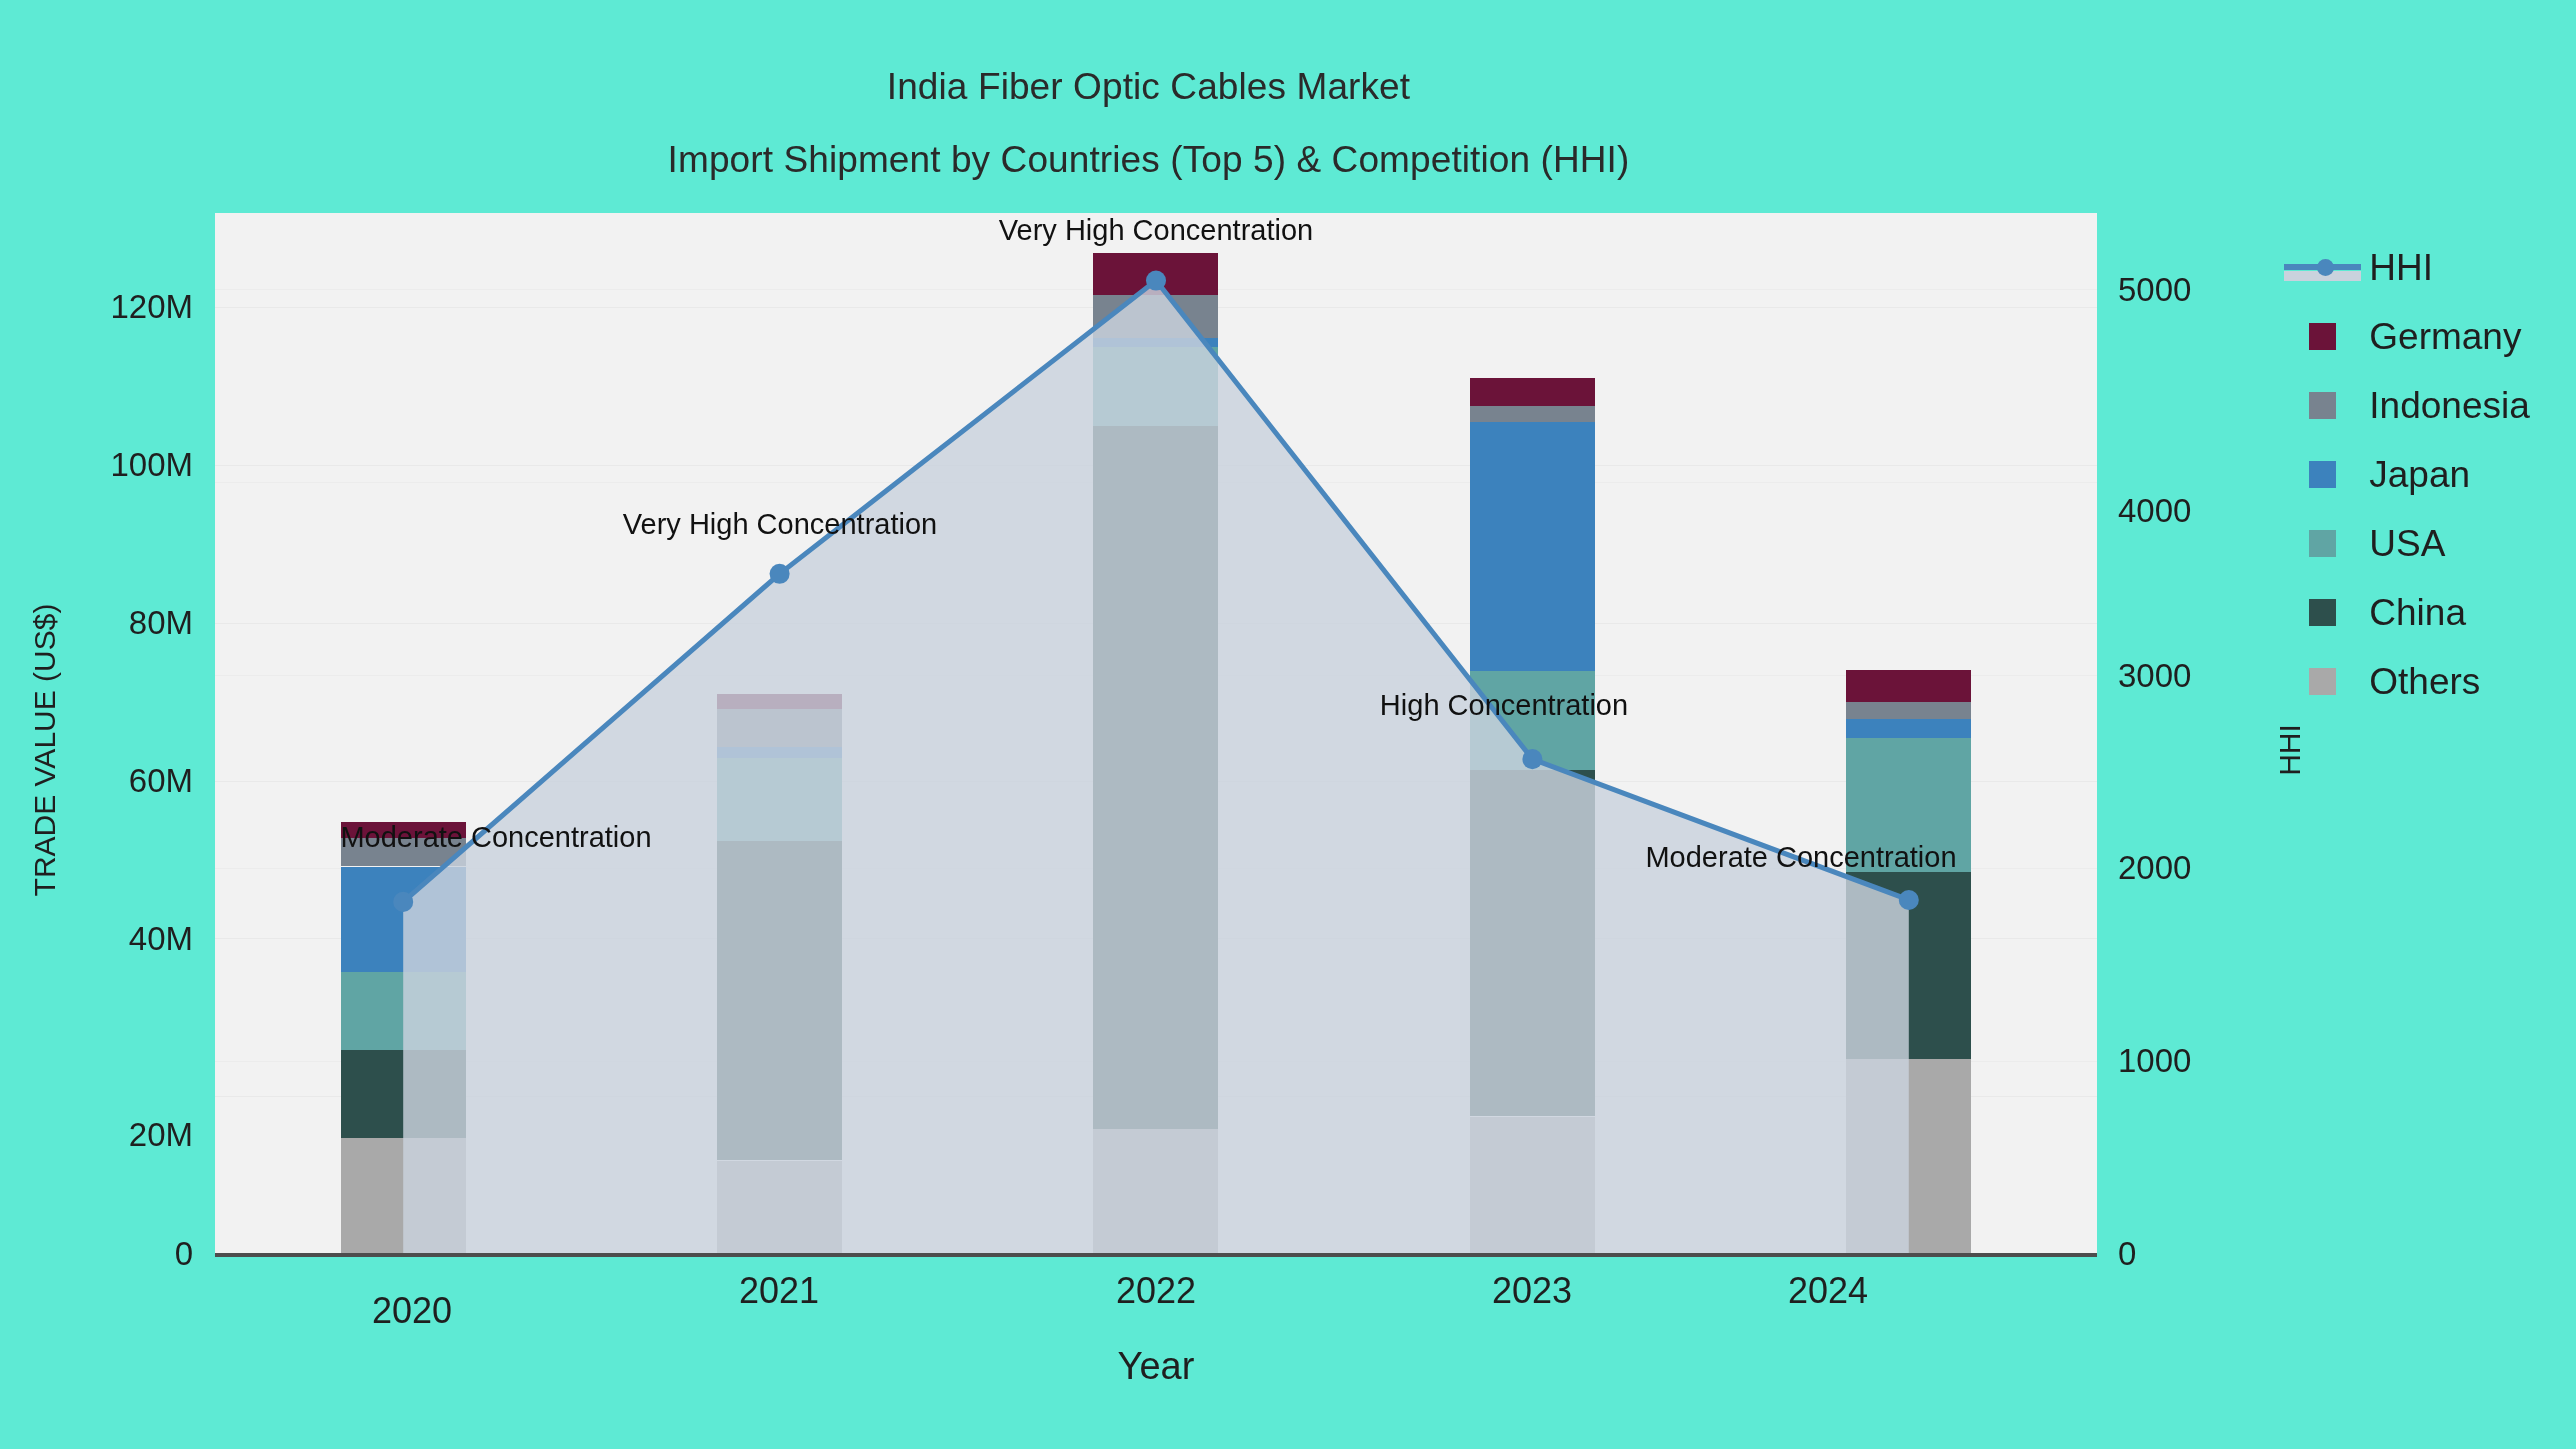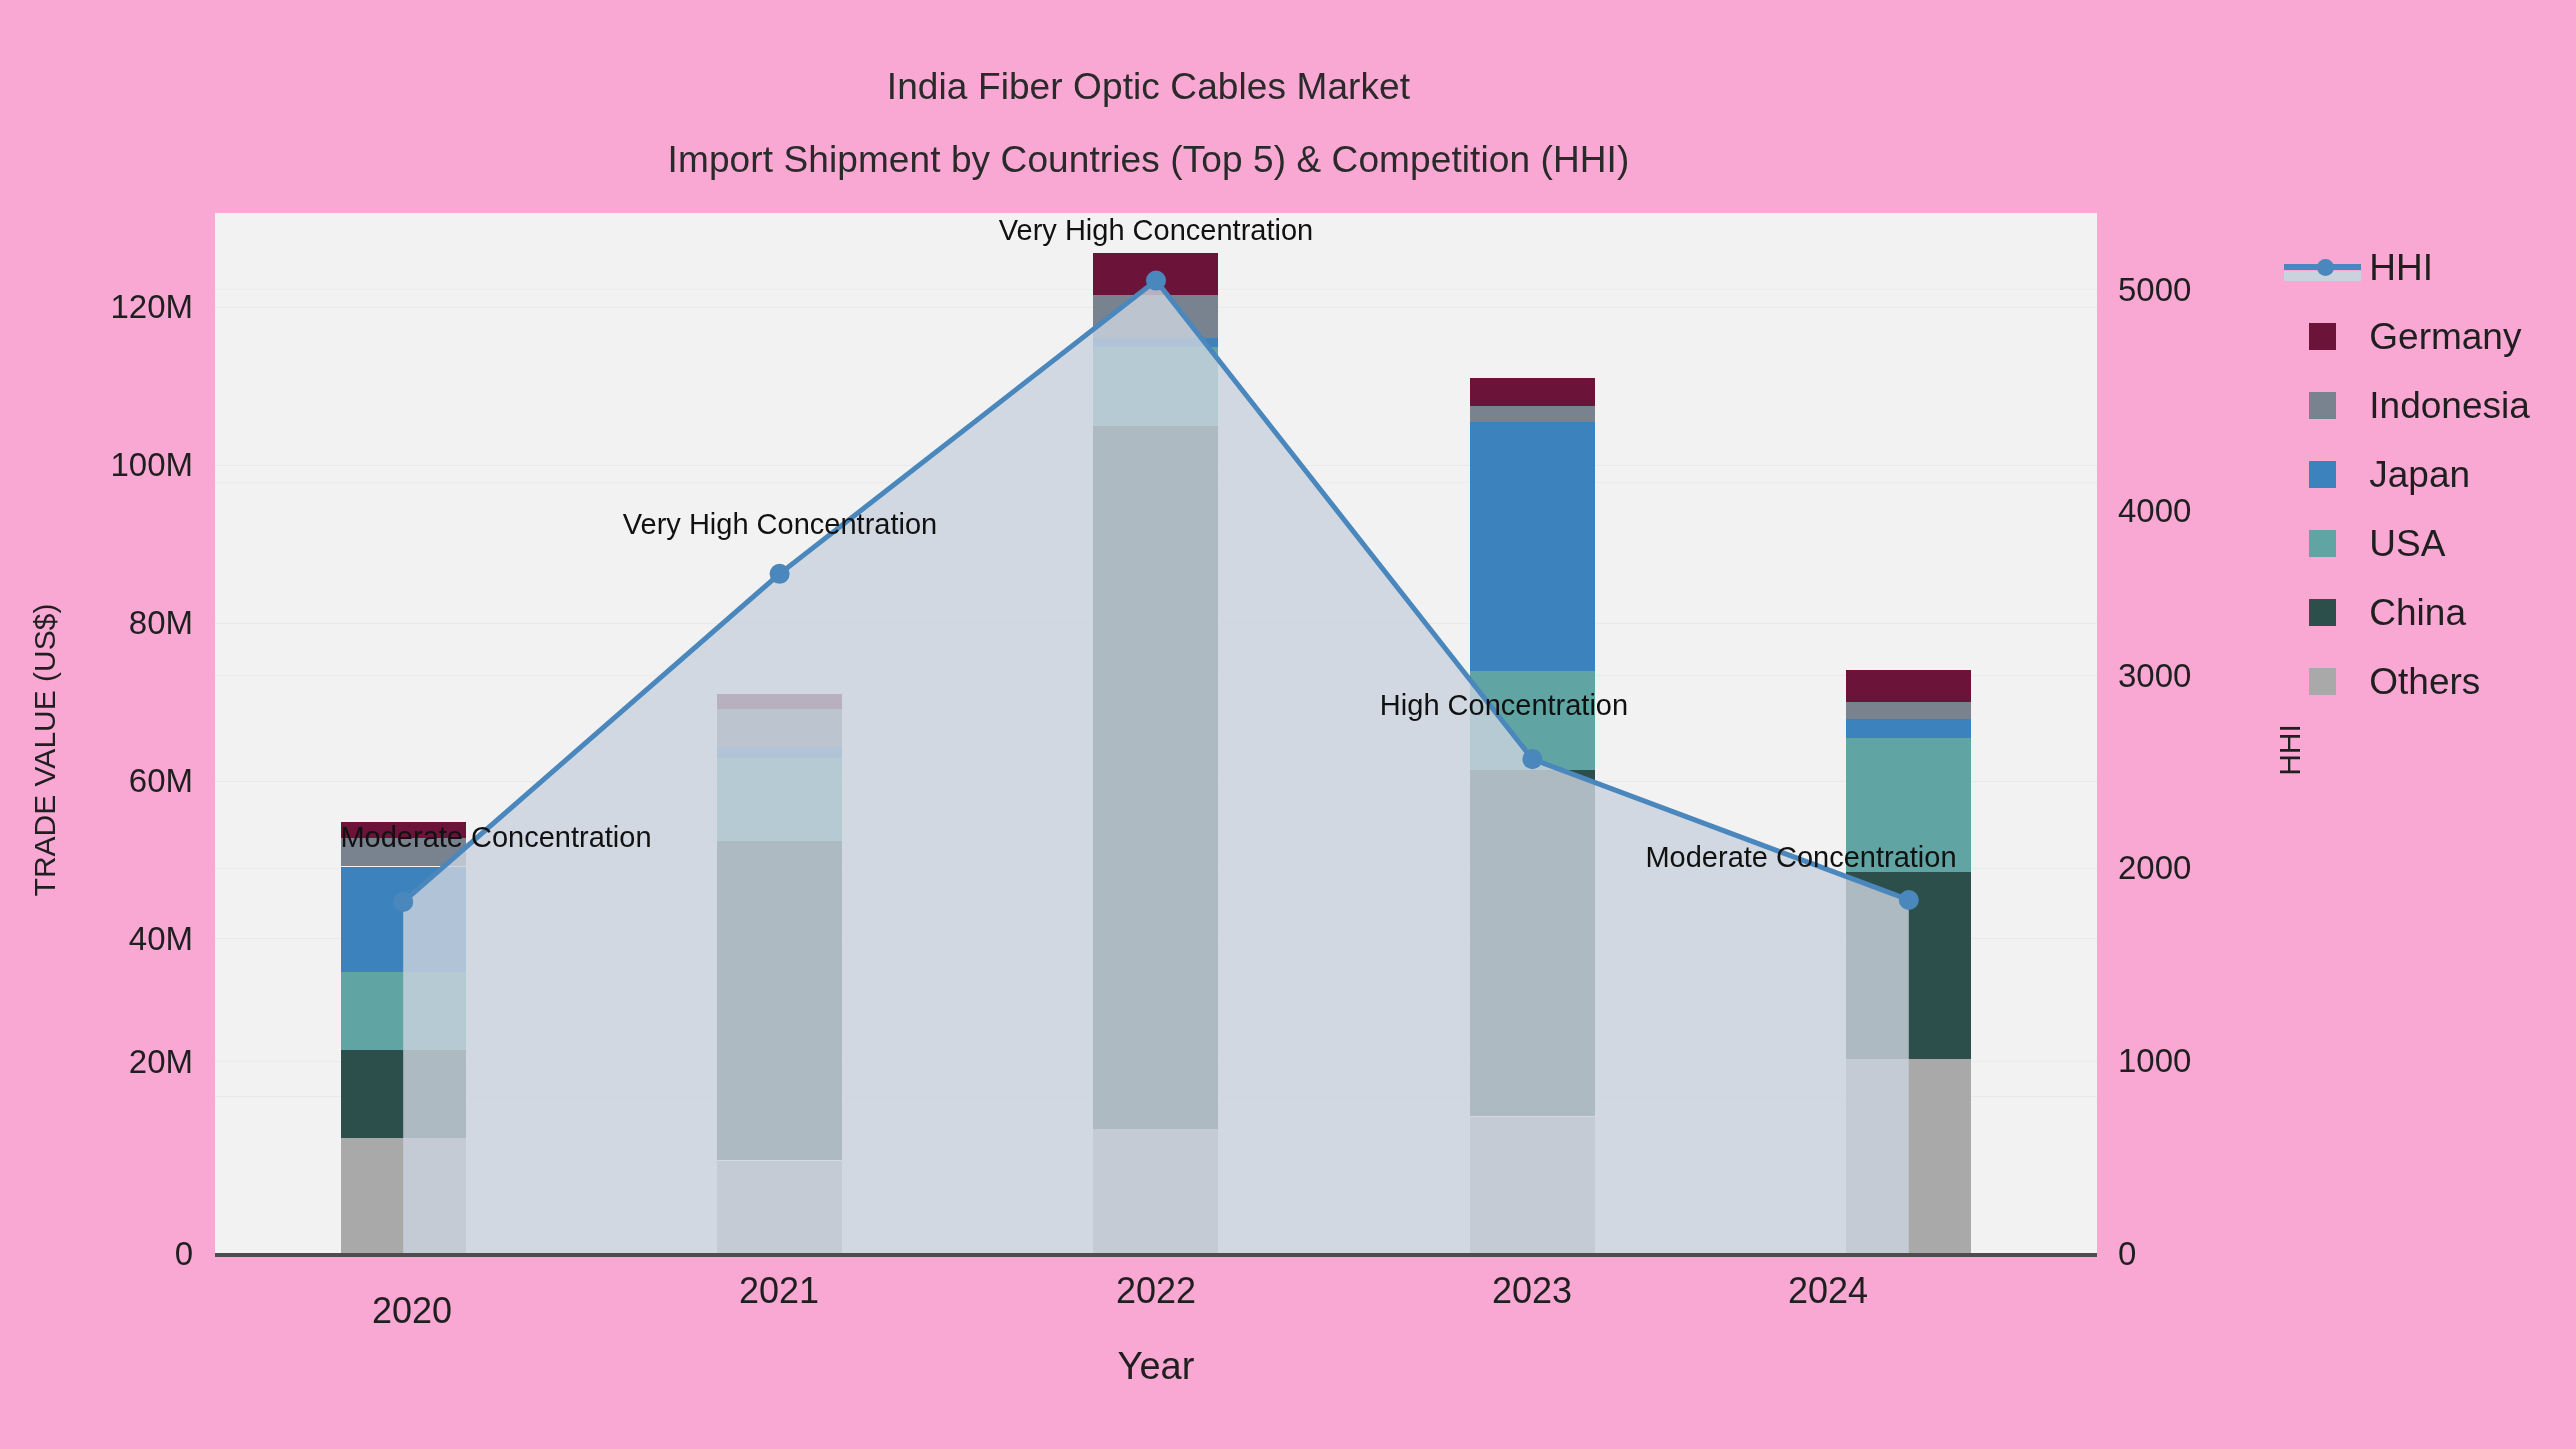--- a/index.html
+++ b/index.html
@@ -3,21 +3,21 @@
 <meta charset="utf-8">
 <style>
   * { box-sizing: border-box; }
   html, body {
     margin: 0; padding: 0;
     width: 2576px; height: 1449px;
     background: #ffffff;
     font-family: "Liberation Sans", sans-serif;
     overflow: hidden;
   }
-  #root { position: relative; width: 2576px; height: 1449px; background:#f9a8d4; }
+  #root { position: relative; width: 2576px; height: 1449px; background:#5eead4; }
 
   
   #title-block {
     position: absolute;
     left: 0; top: 50px; width: 2297px;
     text-align: center;
     color: #2a2a2a;
   }
   #title-block .line {
     font-size: 37px;
@@ -133,21 +133,21 @@
   </div>
 
   <div id="ylabel-left">TRADE VALUE (US$)</div>
 
   <div id="ylabel-right">HHI</div>
 
   <div id="xlabel">Year</div>
 
   <div id="ytick-left-layer">
       <div class="ytick-left" style="top: 1254px;">0</div>
-      <div class="ytick-left" style="top: 1062px;">20M</div>
+      <div class="ytick-left" style="top: 1135px;">20M</div>
       <div class="ytick-left" style="top: 939px;">40M</div>
       <div class="ytick-left" style="top: 781px;">60M</div>
       <div class="ytick-left" style="top: 623px;">80M</div>
       <div class="ytick-left" style="top: 465px; padding-left: 20px;">100M</div>
       <div class="ytick-left" style="top: 307px;">120M</div>
     </div>
   <div id="ytick-right-layer">
       <div class="ytick-right" style="top: 1254px;">0</div>
       <div class="ytick-right" style="top: 1061px;">1000</div>
       <div class="ytick-right" style="top: 868px;">2000</div>

